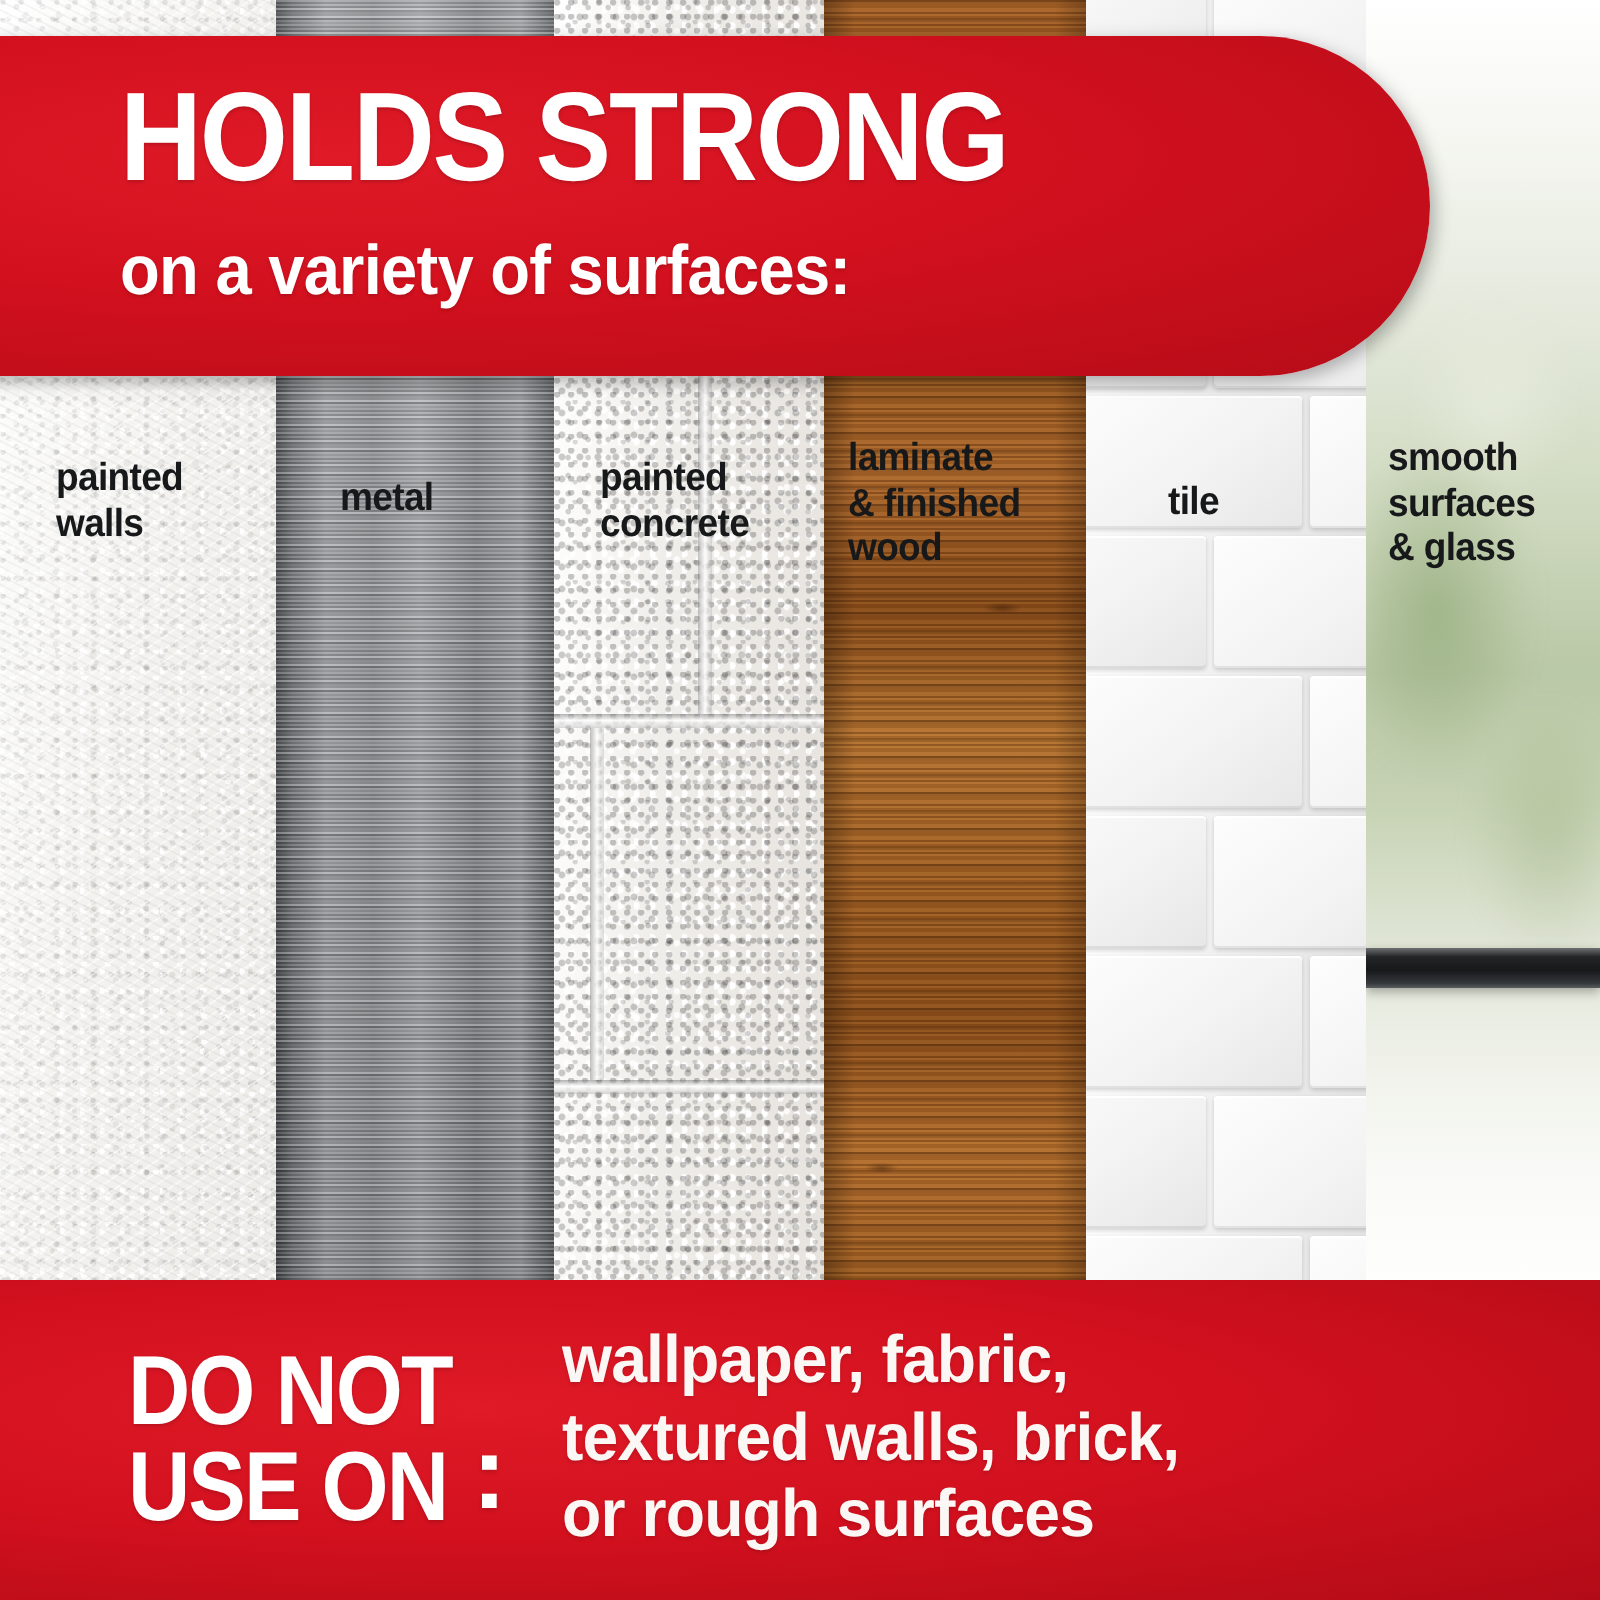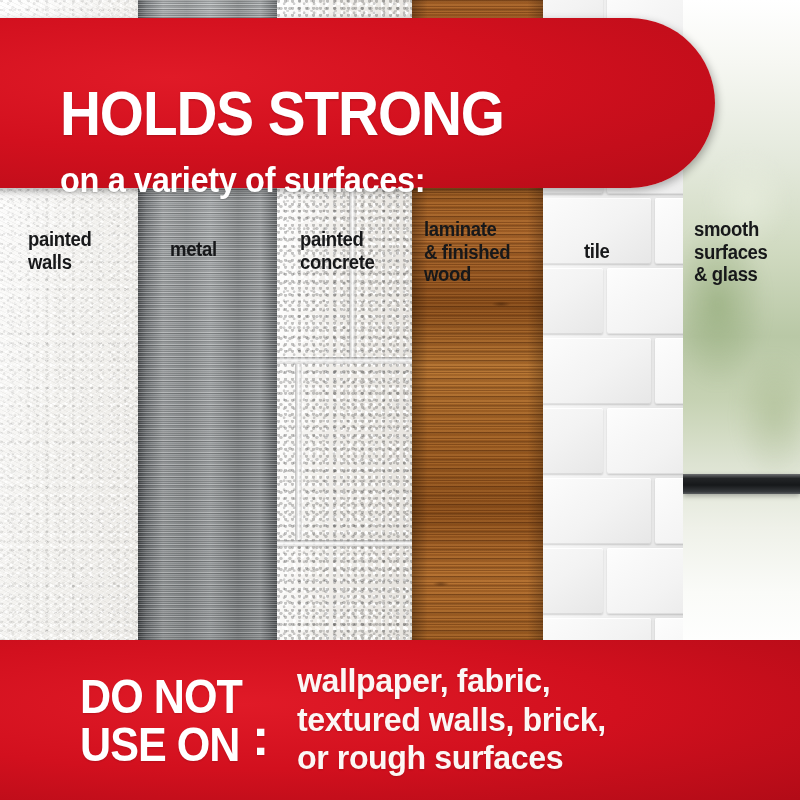--- a/index.html
+++ b/index.html
@@ -177,21 +177,20 @@
     height: 170px;
     background: radial-gradient(ellipse at 28% 35%, #e01a27 0%, #d2101e 45%, #b60c18 100%);
     border-radius: 0 95px 95px 0;
     box-shadow: 2px 3px 9px rgba(0,0,0,.30);
     z-index: 5;
   }
   .banner-top-inner {
     position: absolute;
     left: 100px;
     top: 20px;
-    margin-top: 44px;
   }
   .headline {
     color: #ffffff;
     font-size: 63px;
     font-weight: bold;
     letter-spacing: -1.2px;
     line-height: 1;
     transform: scaleX(.90);
     transform-origin: left top;
     white-space: nowrap;
@@ -233,21 +232,21 @@
     height: 160px;
     background: radial-gradient(ellipse at 30% 40%, #e01a27 0%, #d2101e 48%, #b20b17 100%);
     z-index: 7;
     display: flex;
     align-items: center;
     overflow: hidden;
   }
   .dnu-block {
     display: flex;
     align-items: center;
-    padding-left: 80px;
+    padding-left: 64px;
     flex: 0 0 auto;
   }
   .dnu-text {
     color: #ffffff;
     font-size: 49px;
     font-weight: bold;
     line-height: .99;
     letter-spacing: -1.1px;
     transform: scaleX(.88);
     transform-origin: left center;

